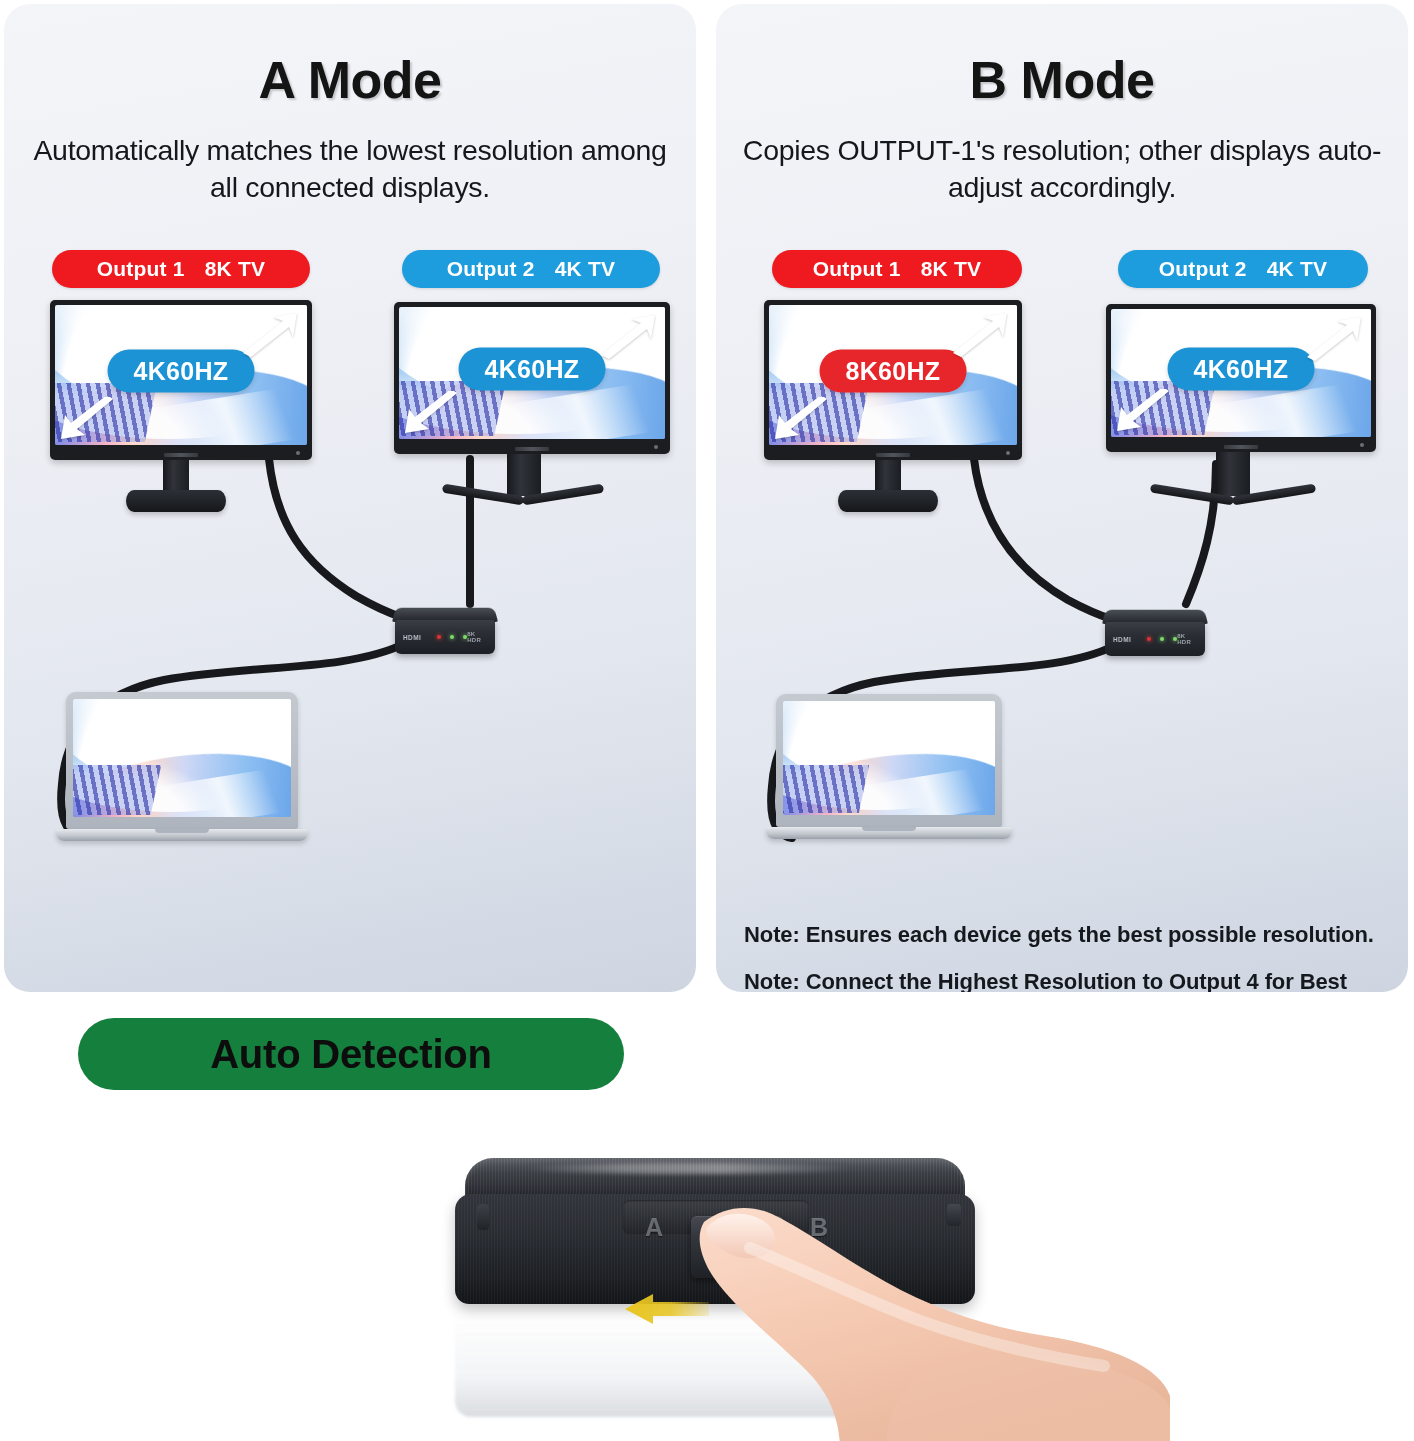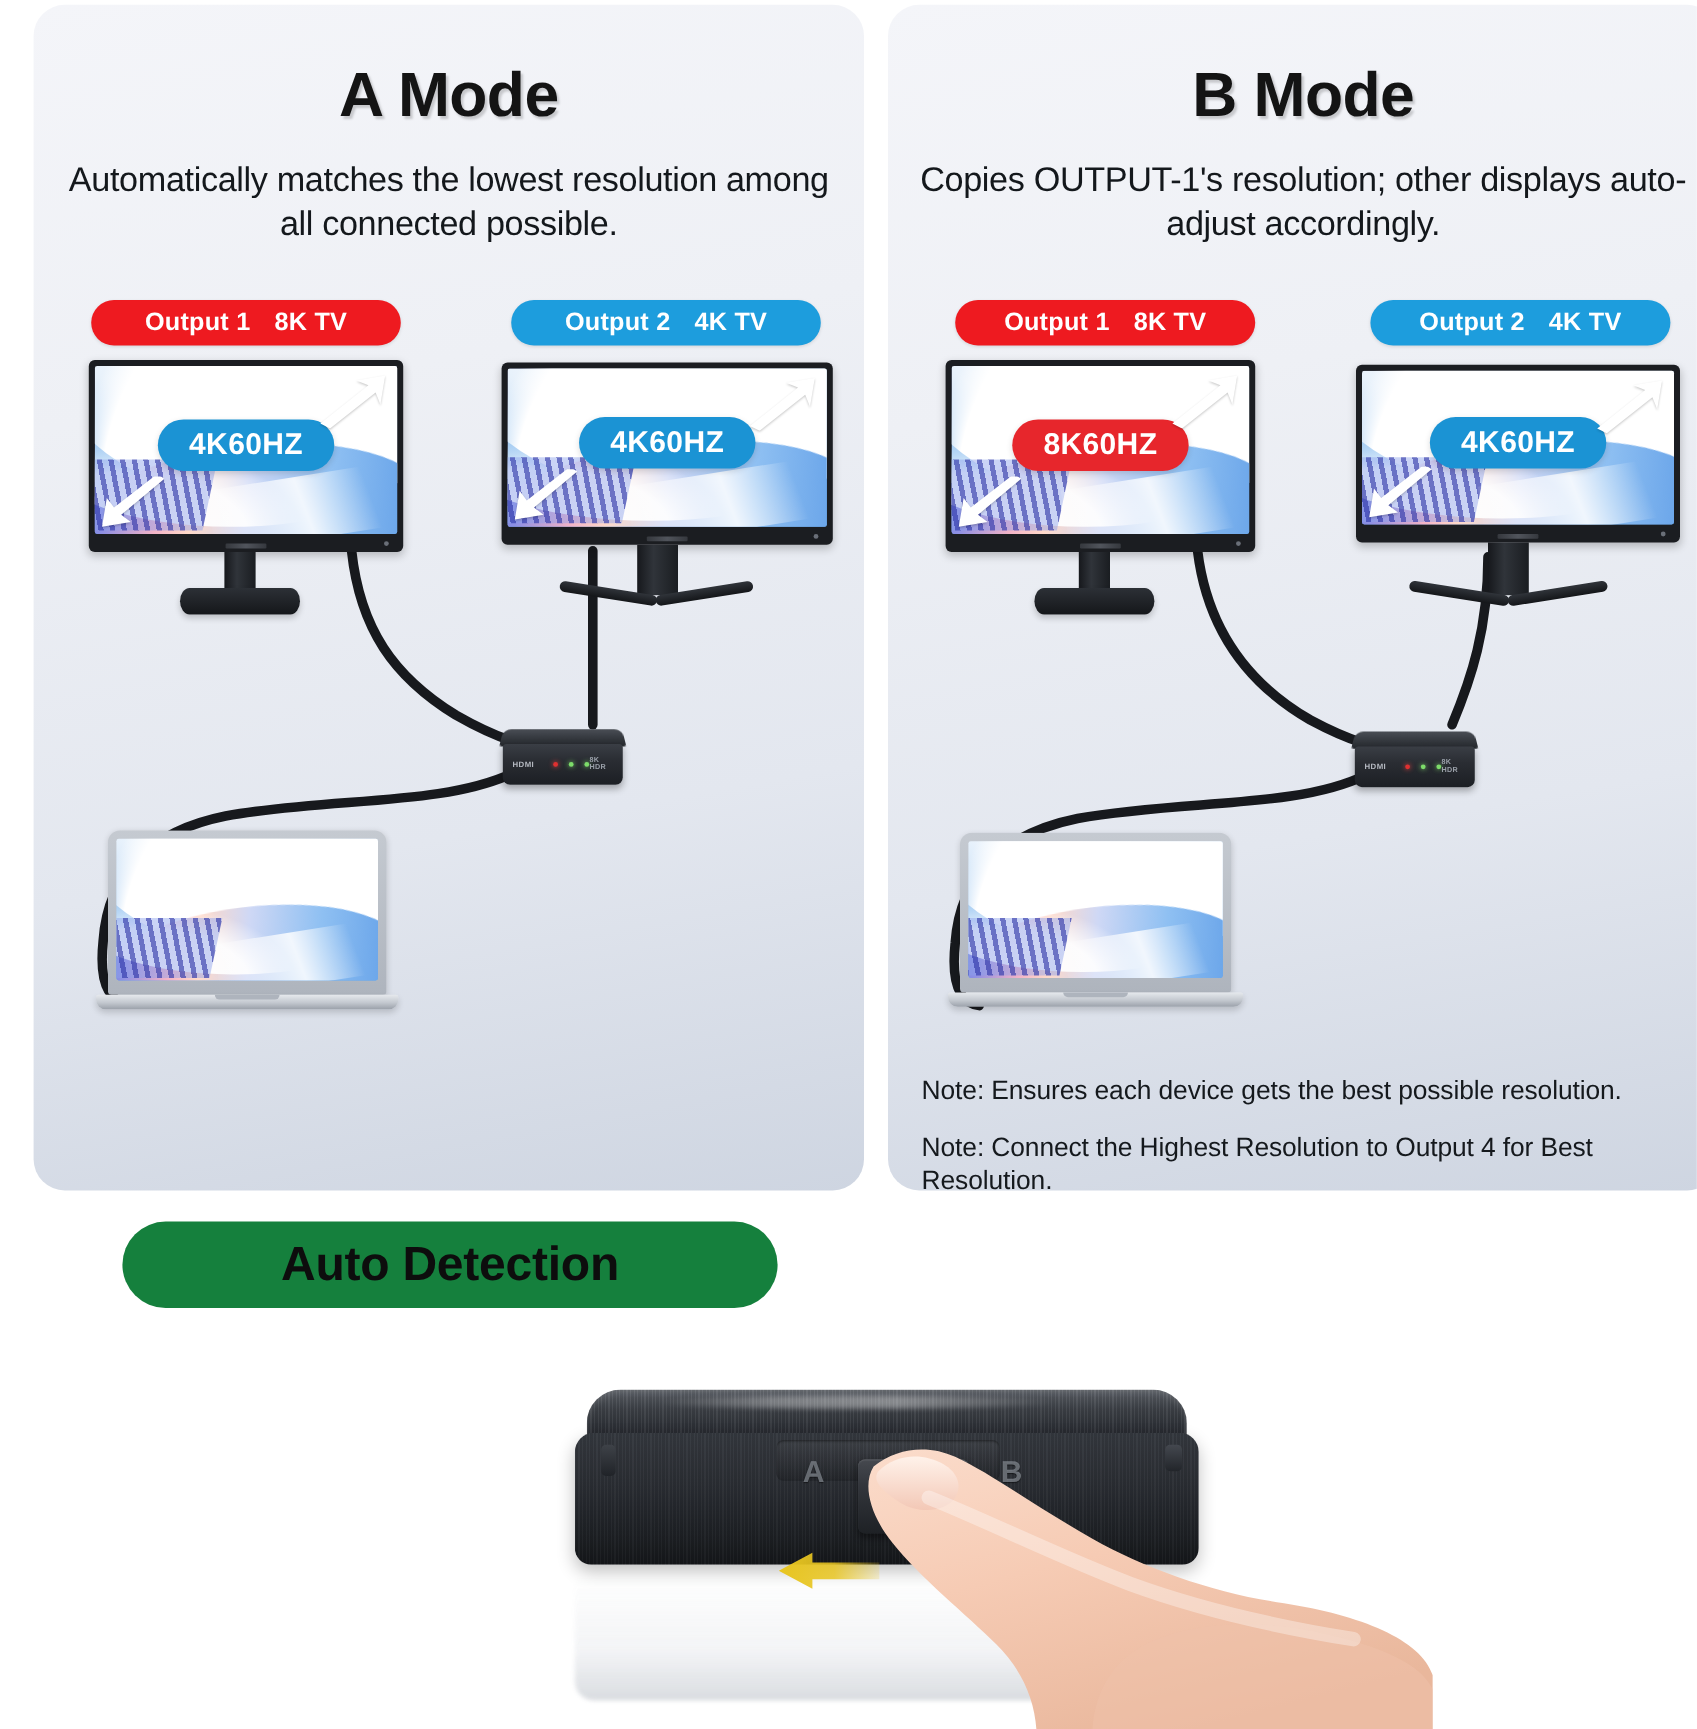--- a/index.html
+++ b/index.html
@@ -2,21 +2,21 @@
 <html><head>
 <meta charset="utf-8">
 <style>
   * { box-sizing: border-box; margin: 0; padding: 0; }
   html, body {
     width: 1414px; height: 1441px;
     background: #ffffff;
     font-family: "Liberation Sans", sans-serif;
     overflow: hidden;
   }
-  .page { position: relative; width: 1270px; height: 1441px; background: #fff; margin-left: 24px; }
+  .page { position: relative; width: 1270px; height: 1441px; background: #fff; }
 
   
   .panel {
     position: absolute;
     top: 4px;
     width: 692px;
     height: 988px;
     border-radius: 26px;
     background: linear-gradient(170deg, #f4f5f9 0%, #eef0f5 32%, #e3e7ef 68%, #ced5e1 100%);
     overflow: hidden;
@@ -383,21 +383,21 @@
 <body>
 
 <div class="page">
 
   <div class="panel left">
 
     <div class="mode-title-wrap">
       <span class="mode-title">A Mode</span>
     </div>
 
-    <div class="mode-desc">Automatically matches the lowest resolution among all connected possible.</div>
+    <div class="mode-desc">Automatically matches the lowest resolution among all connected displays.</div>
 
     <div class="badge red" style="left:48px; top:246px; width:258px;">
       <span class="lbl">Output 1</span>
       <span class="res">8K TV</span>
     </div>
     <div class="badge blue" style="left:398px; top:246px; width:258px;">
       <span class="lbl">Output 2</span>
       <span class="res">4K TV</span>
     </div>
 
@@ -596,21 +596,21 @@
           <div class="wp-swoop"></div>
           <div class="wp-streak"></div>
           <div class="wp-diag"></div>
         </div>
       </div>
       <div class="lap-base" style="width:246px; margin-left:-10px;">
         <div class="lap-notch"></div>
       </div>
     </div>
 
-    <div class="notes" style="top:891px;">
+    <div class="notes" style="top:917px;font-weight:bold;">
       <div class="note-line">Note: Ensures each device gets the best possible resolution.</div>
       <div class="note-line">Note: Connect the Highest Resolution to Output 4 for Best Resolution.</div>
     </div>
   </div>
 
   <div class="banner" style="left:78px; top:1018px; width:546px;">Auto Detection</div>
 
   <div class="product-area">
 
     <div class="dev-shadow-line"></div>

